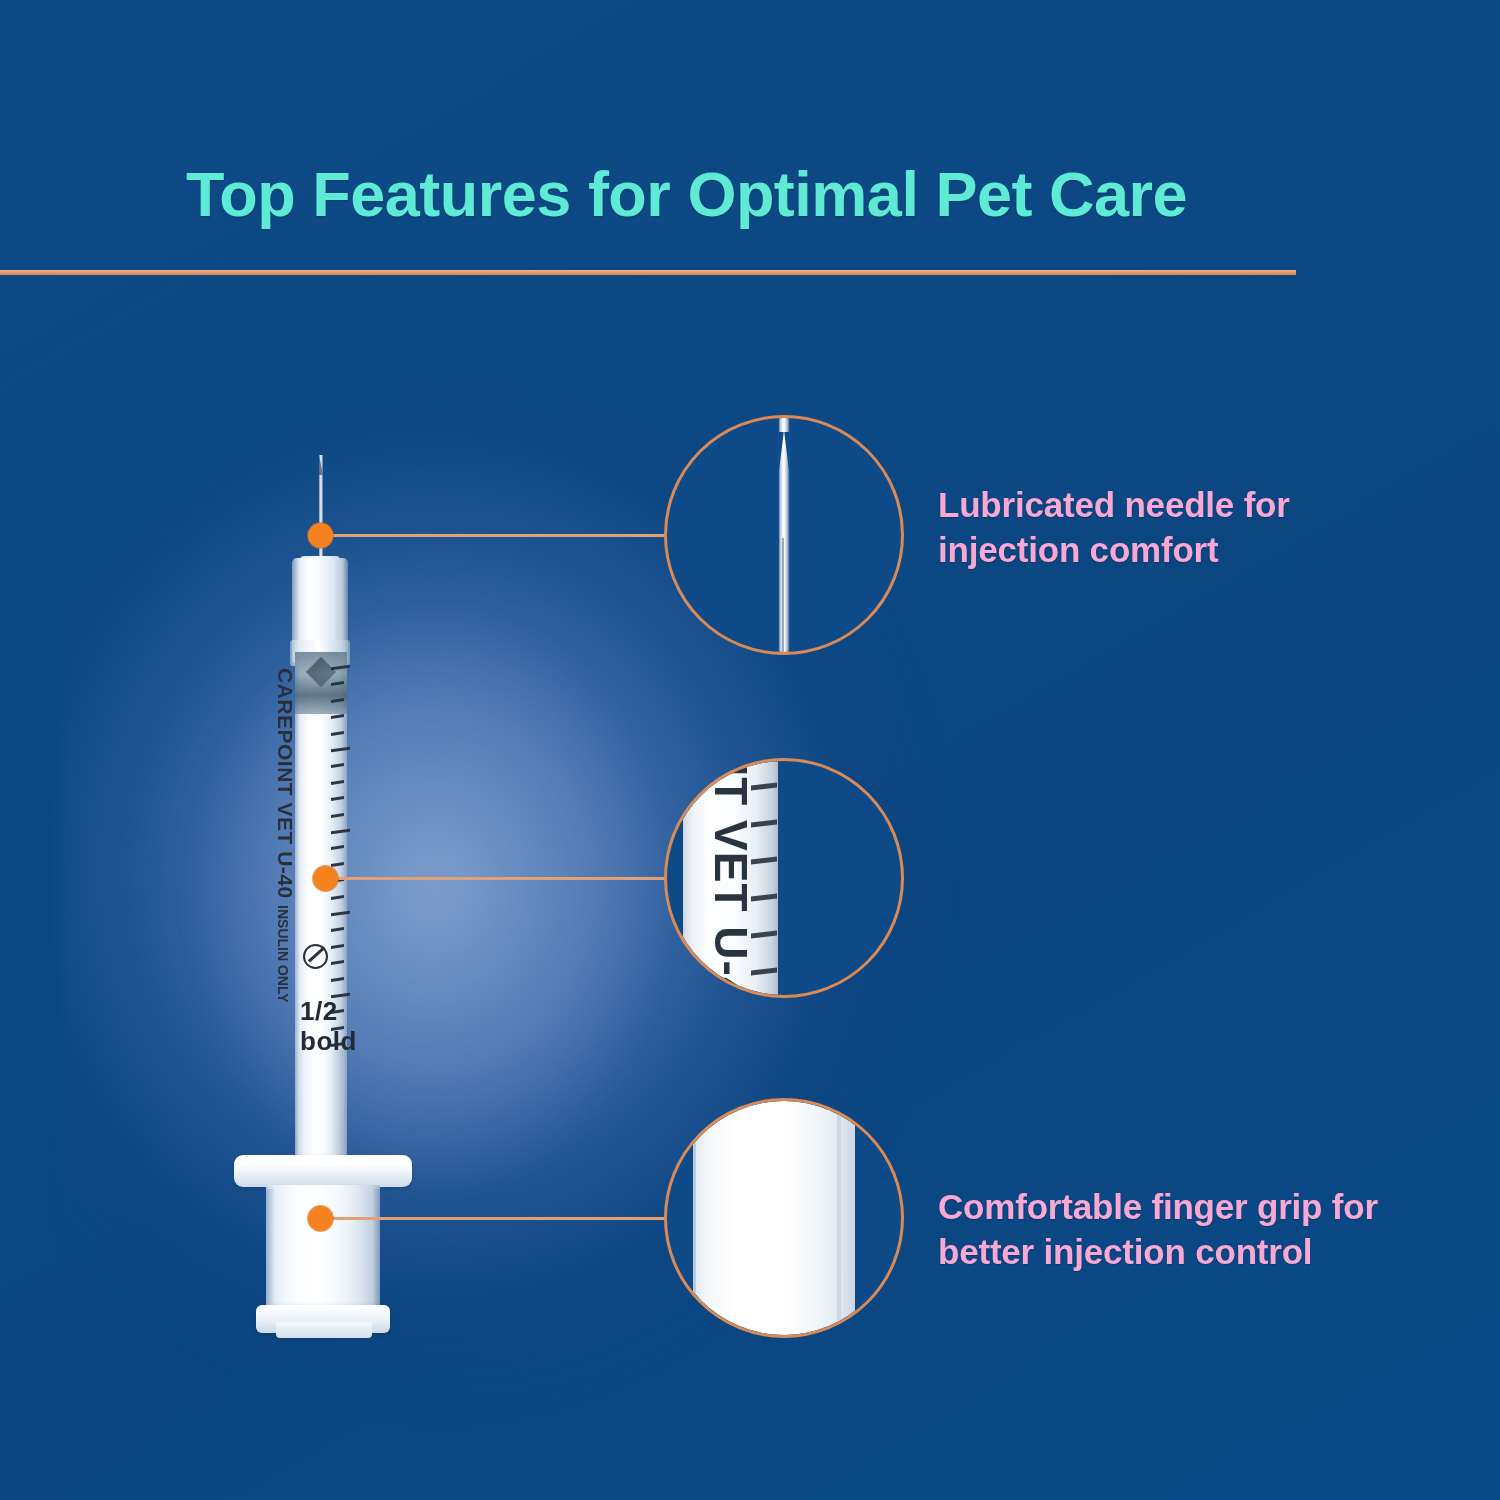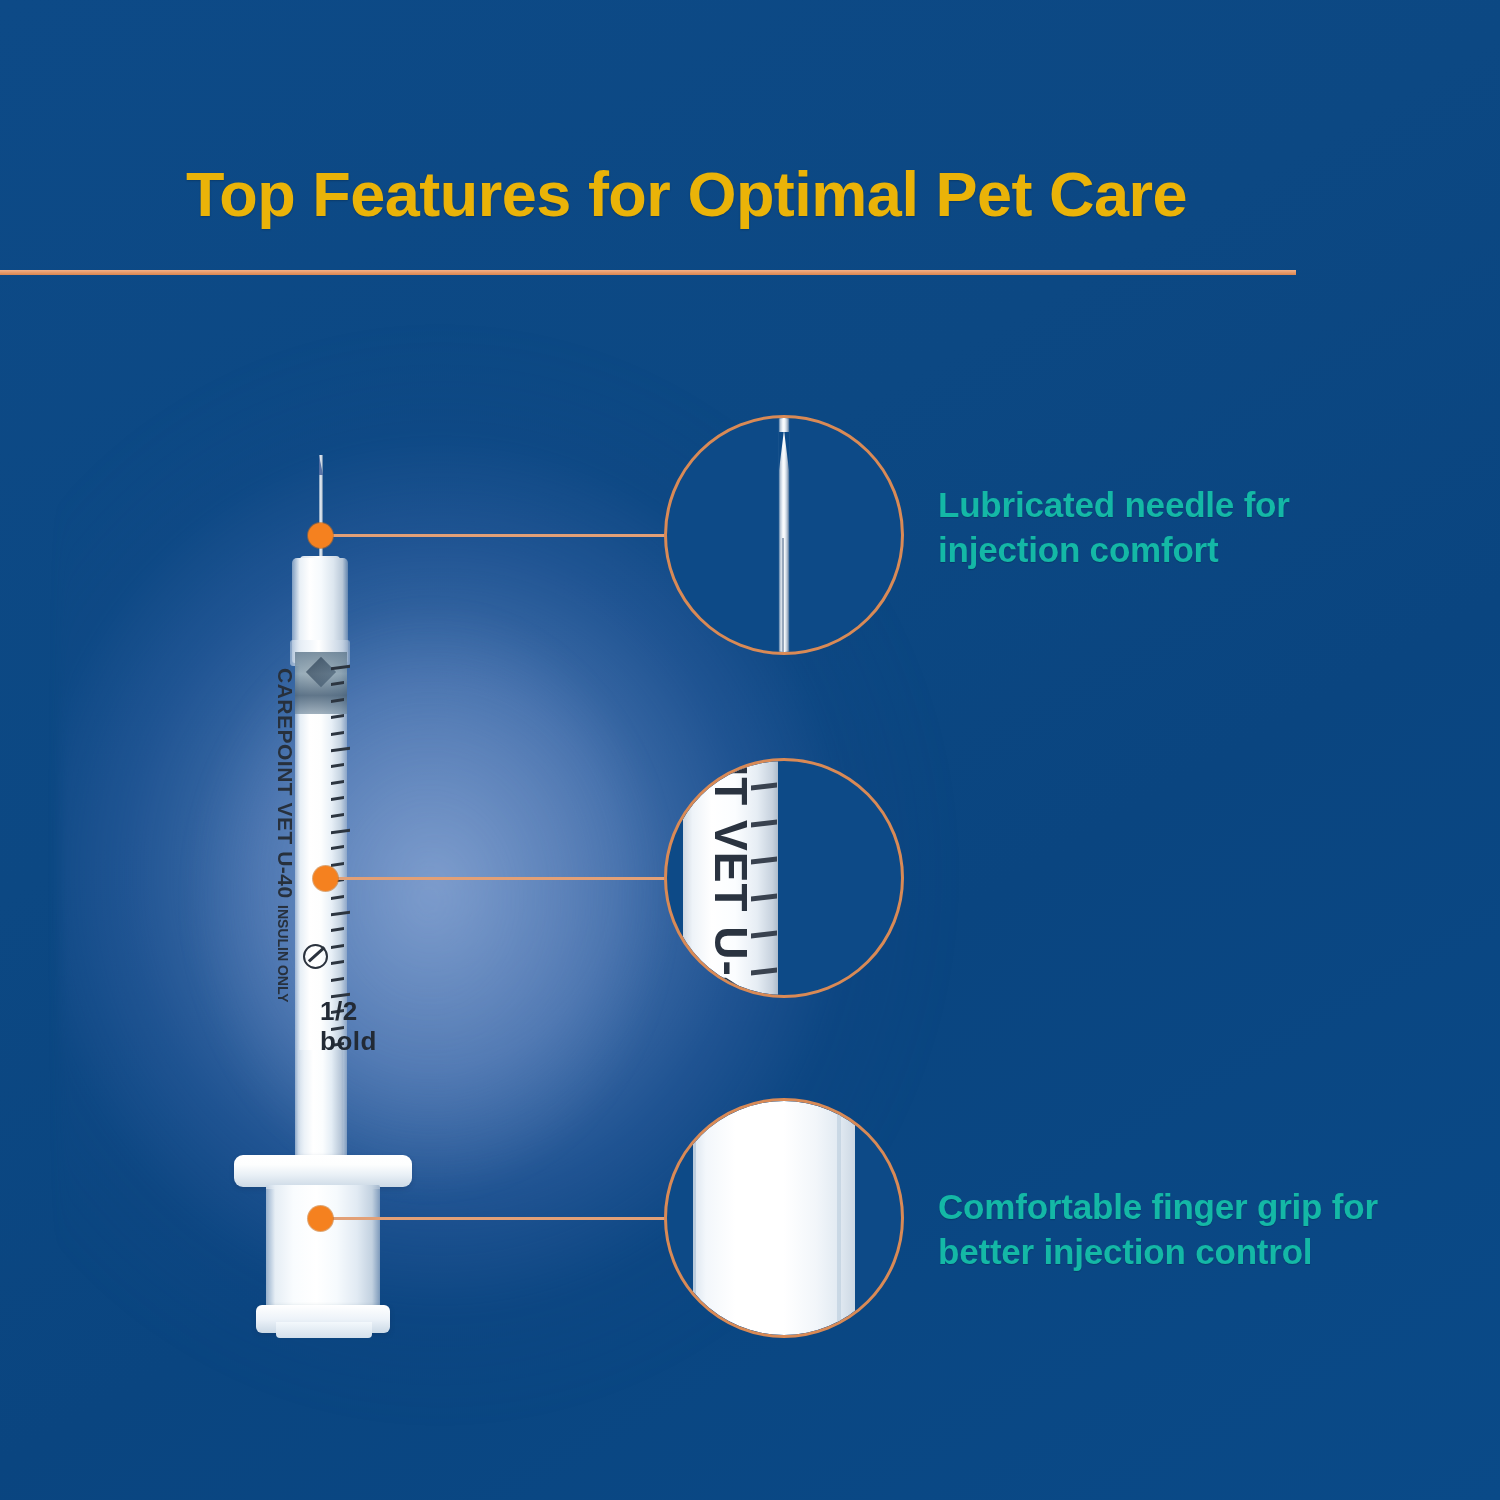--- a/index.html
+++ b/index.html
@@ -53,21 +53,21 @@
     filter: blur(10px);
   }
 
   
   .page-title {
     position: absolute;
     left: 186px;
     top: 158px;
     font-size: 63px;
     font-weight: bold;
-    color: #eab308;
+    color: #5eead4;
     letter-spacing: -0.5px;
     white-space: nowrap;
     text-shadow: 0 1px 2px rgba(0,0,0,0.20);
   }
   .title-rule {
     position: absolute;
     left: 0px;
     top: 270px;
     width: 1296px;
     height: 5px;
@@ -223,21 +223,21 @@
     width: 25px;
     height: 25px;
     border-radius: 50%;
     background: #f5811f;
     box-shadow: 0 0 0 1px rgba(200,110,30,0.6);
   }
 
   
   .feature-text {
     position: absolute;
-    color: #14b8a6;
+    color: #f9a8d4;
     font-size: 35px;
     font-weight: bold;
     line-height: 1.28;
     letter-spacing: -0.2px;
     text-shadow: 0 1px 1px rgba(0,0,0,0.18);
   }
 
   
   #syringe { position: absolute; left: 0; top: 0; width: 1500px; height: 1500px; }
 
@@ -393,21 +393,20 @@
     transform: rotate(-42deg);
   }
 
   .vol-label {
     position: absolute;
     left: 300px;
     font-size: 26px;
     font-weight: bold;
     color: #222a35;
     letter-spacing: 0.5px;
-    padding-left: 20px;
   }
 
   .barrel-lower {
     position: absolute;
     left: 299px;
     top: 1050px;
     width: 44px;
     height: 112px;
     background: linear-gradient(90deg,
       rgba(200,214,230,0.6) 0%, #ecf2f8 12%, #ffffff 32%,

